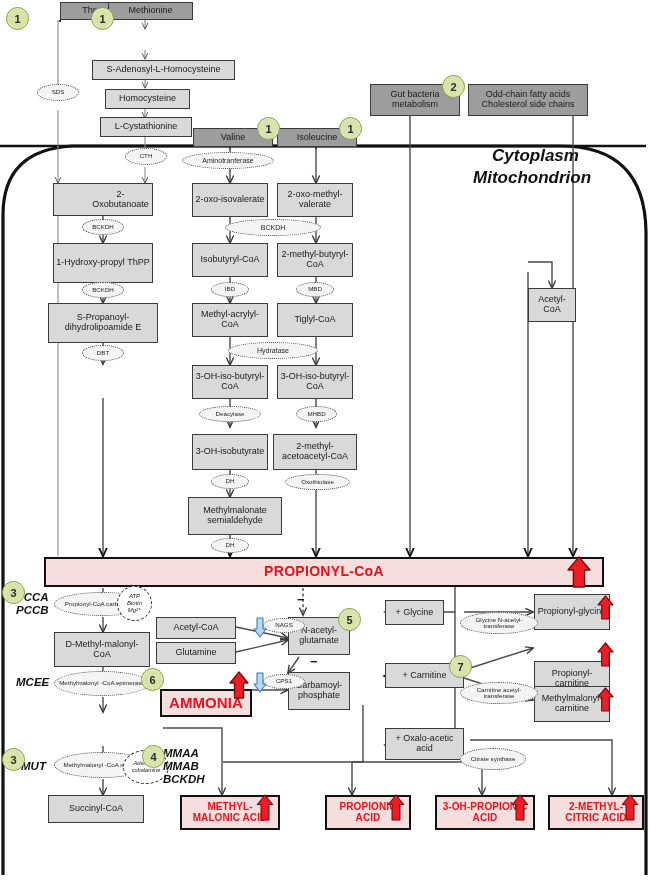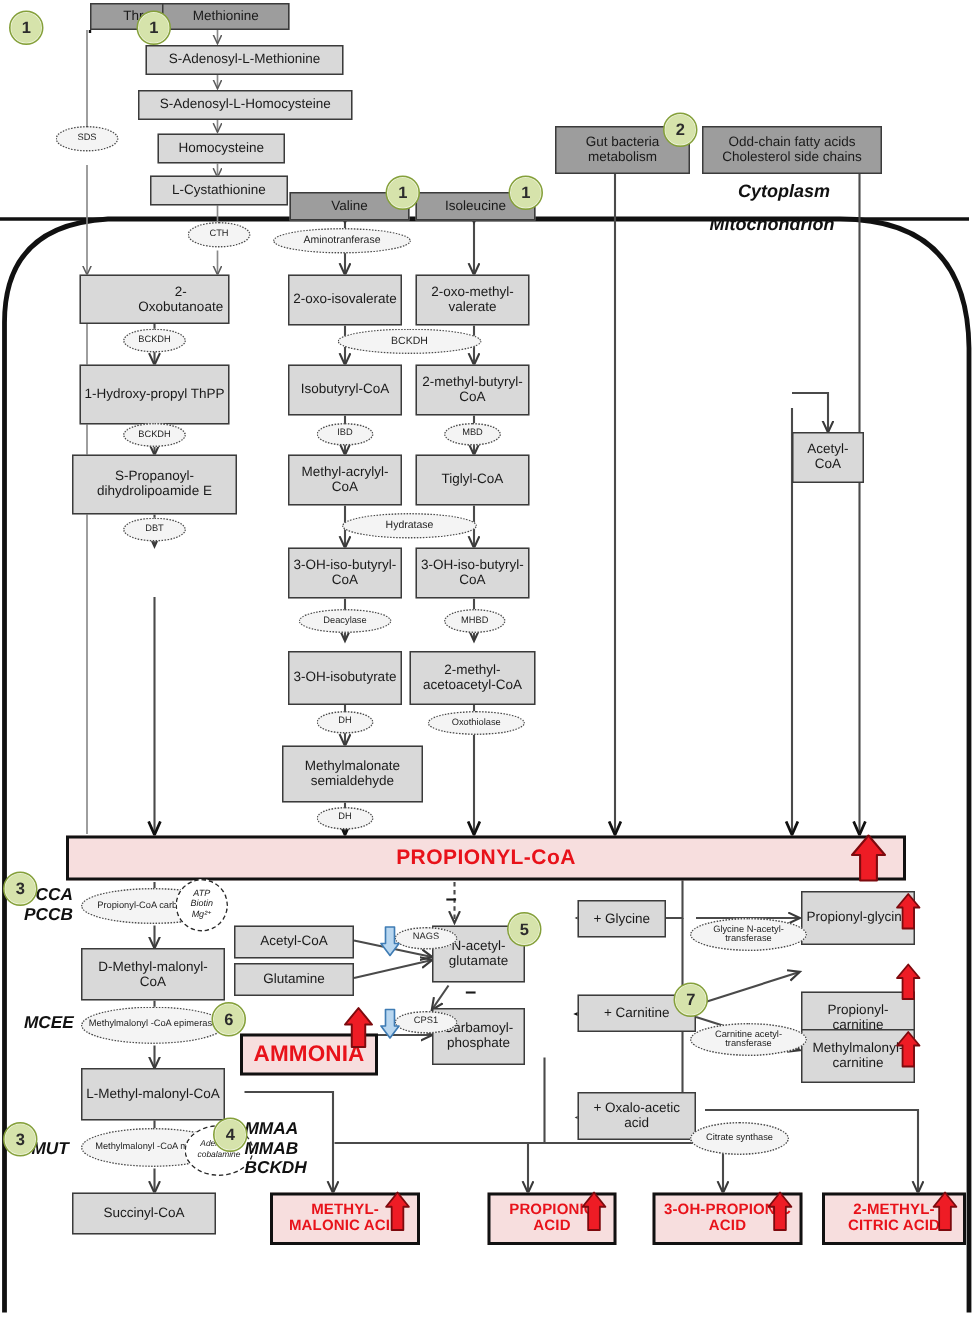--- a/index.html
+++ b/index.html
@@ -110,24 +110,25 @@
     color:#111;
     z-index:9;
     white-space:nowrap;
     line-height:1.12;
   }
   
   .comp{
     position:absolute;
     font-style:italic;
     font-weight:bold;
-    font-size:12px;
+    font-size:17px;
     color:#111;
     z-index:9;
     white-space:nowrap;
+    margin-top:26px;
   }
   
   .uparrow{
     position:absolute;
     z-index:10;
     pointer-events:none;
   }
   .minus{
     position:absolute;
     font-size:13px;
@@ -258,23 +259,20 @@
       <path d="M223,762 L482,762 L482,795" marker-end="url(#ah)"></path>
     </g>
   </svg>
 
   <div class="box dark" style="left:60px;top:2px;width:85px;height:18px;">
     <span>Threonine</span>
   </div>
   <div class="box dark" style="left:108px;top:2px;width:85px;height:18px;">
     <span>Methionine</span>
   </div>
-  <div class="box" style="left:97px;top:30px;width:132px;height:20px;">
-    <span>S-Adenosyl-L-Methionine</span>
-  </div>
   <div class="box" style="left:92px;top:60px;width:143px;height:20px;">
     <span>S-Adenosyl-L-Homocysteine</span>
   </div>
   <div class="box" style="left:105px;top:89px;width:85px;height:20px;">
     <span>Homocysteine</span>
   </div>
   <div class="box" style="left:100px;top:117px;width:92px;height:20px;">
     <span>L-Cystathionine</span>
   </div>
   <div class="box dark" style="left:193px;top:128px;width:80px;height:19px;">
@@ -348,23 +346,20 @@
     <span>PROPIONYL-CoA</span>
   </div>
   <div class="uparrow" style="left:566px;top:555px;width:26px;height:34px;">
     <svg viewBox="0 0 26 34" width="26" height="34">
       <path d="M13,2 L24,15 L18.6,15 L18.6,32 L7.4,32 L7.4,15 L2,15 Z" fill="#ee1c25" stroke="#7d0a0e" stroke-width="1.4" stroke-linejoin="round"></path>
     </svg>
   </div>
 
   <div class="box" style="left:54px;top:632px;width:96px;height:35px;">
     <span>D-Methyl-malonyl-CoA</span>
-  </div>
-  <div class="box" style="left:54px;top:712px;width:96px;height:35px;">
-    <span>L-Methyl-malonyl-CoA</span>
   </div>
   <div class="box" style="left:48px;top:795px;width:96px;height:28px;">
     <span>Succinyl-CoA</span>
   </div>
 
   <div class="box" style="left:156px;top:617px;width:80px;height:22px;">
     <span>Acetyl-CoA</span>
   </div>
   <div class="box" style="left:156px;top:642px;width:80px;height:22px;">
     <span>Glutamine</span>

